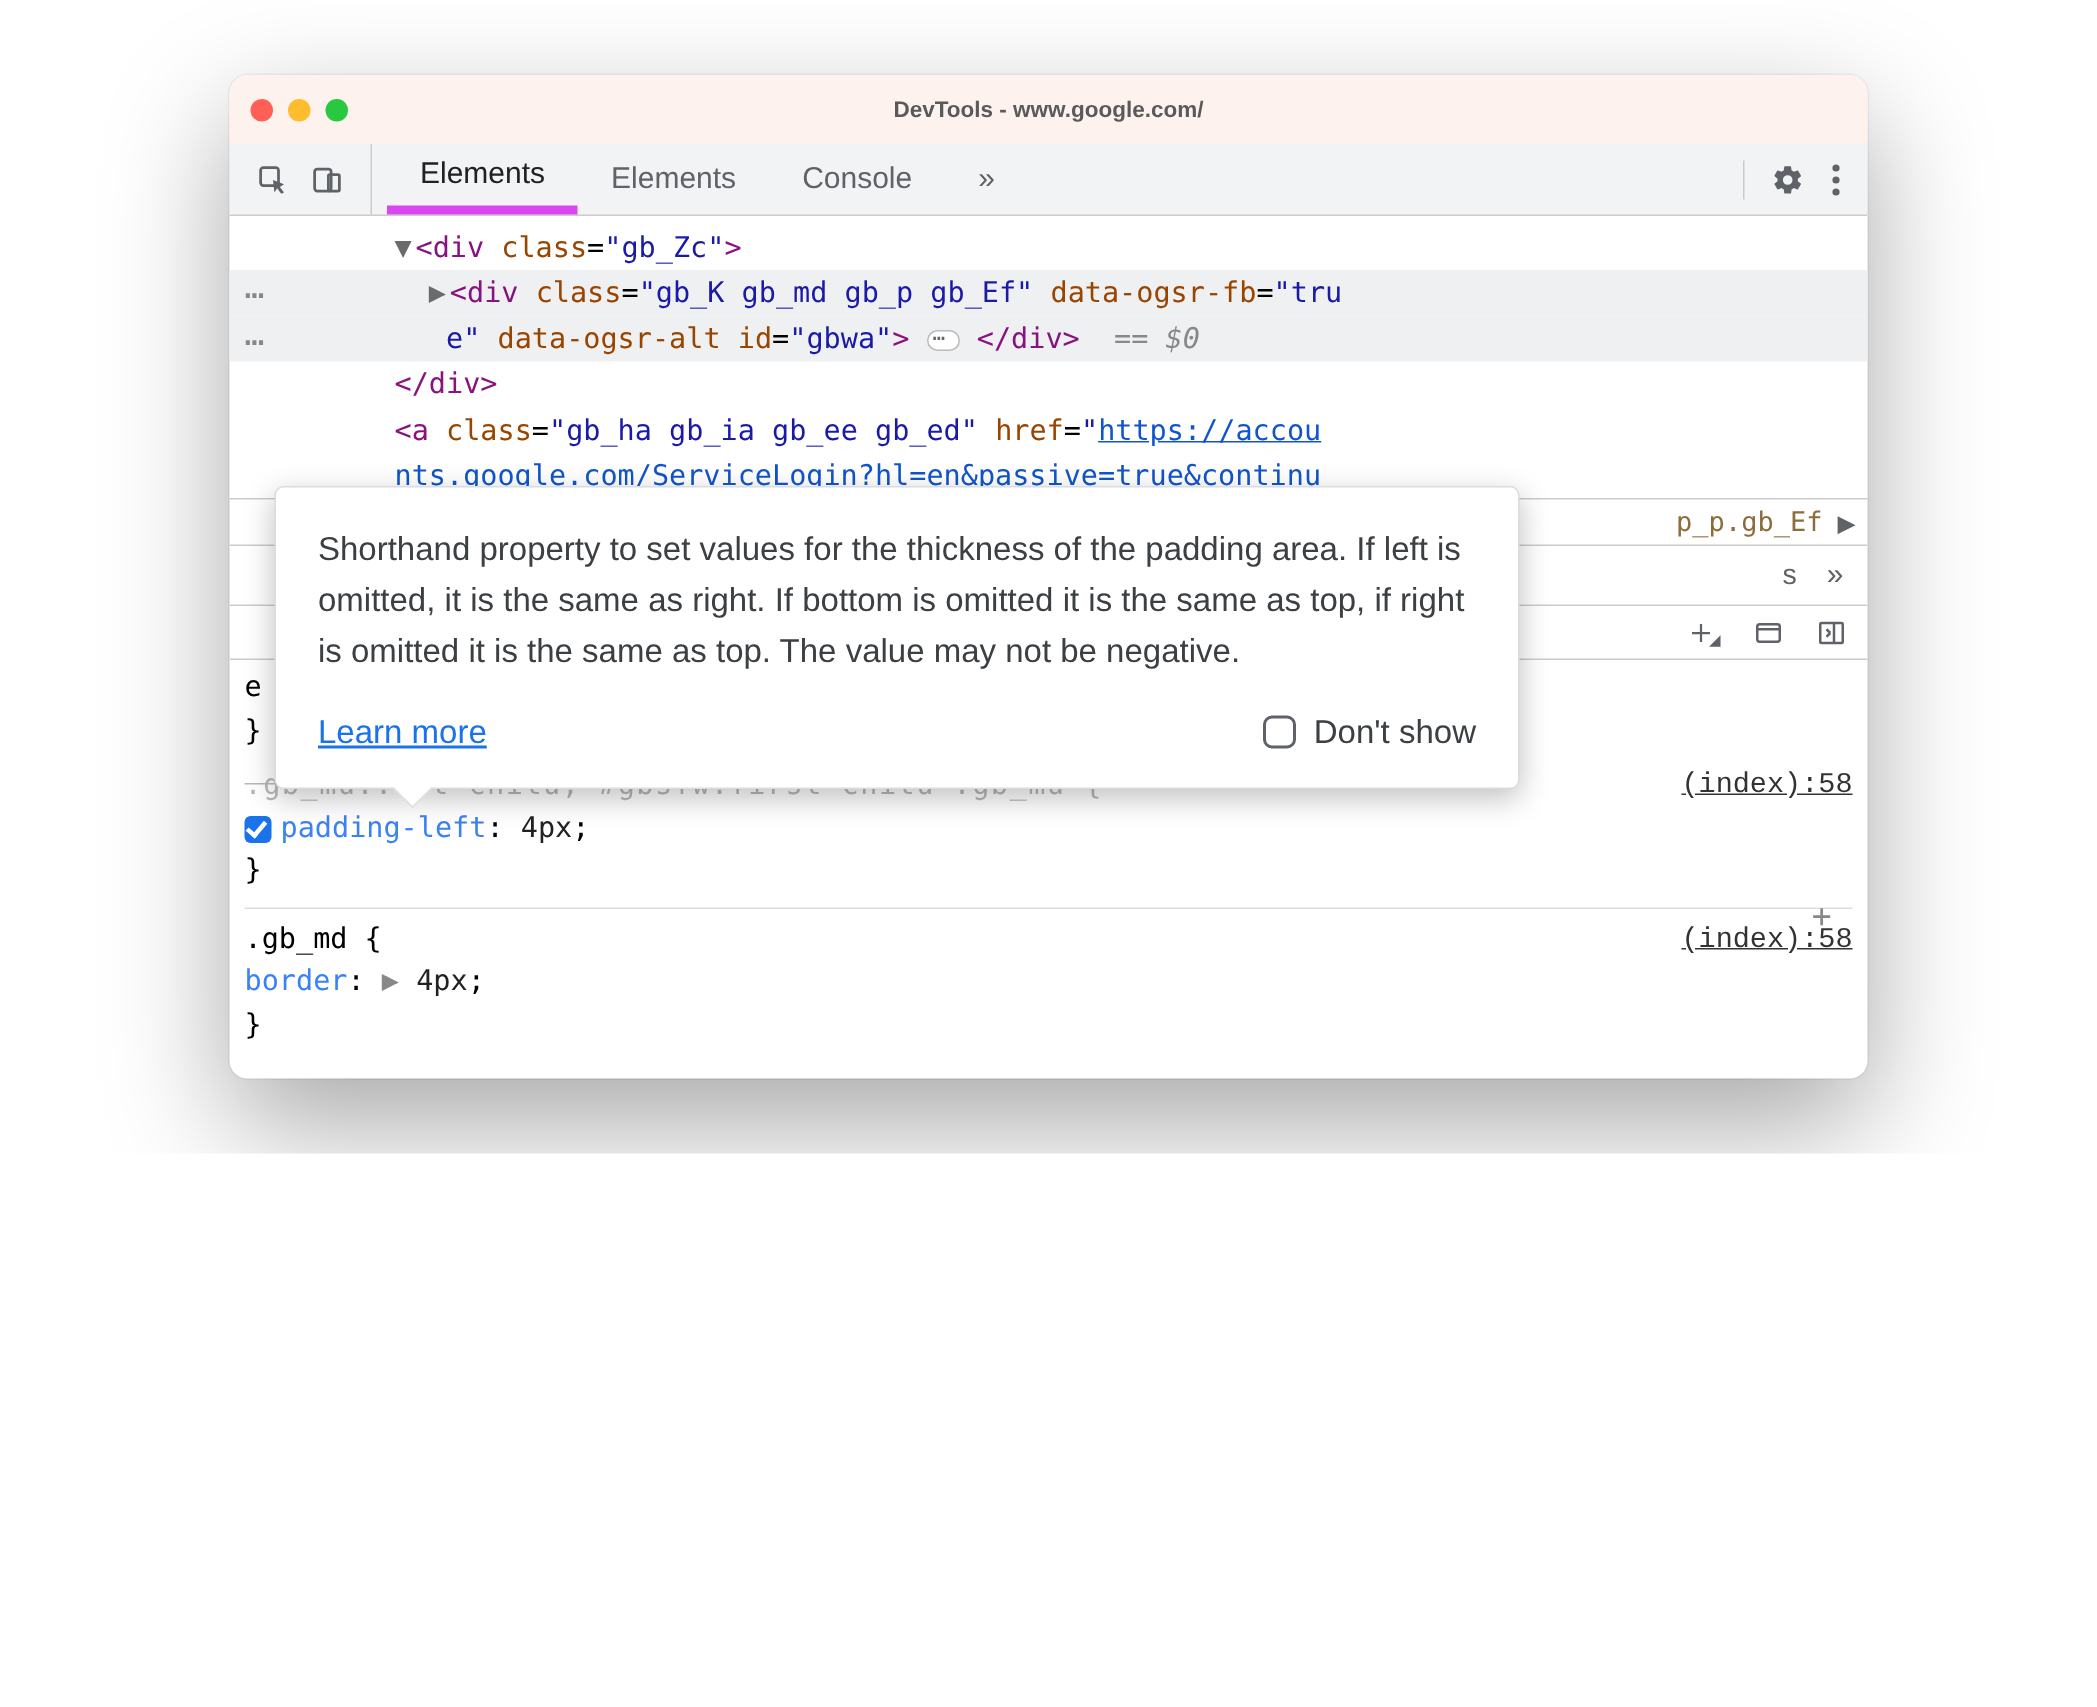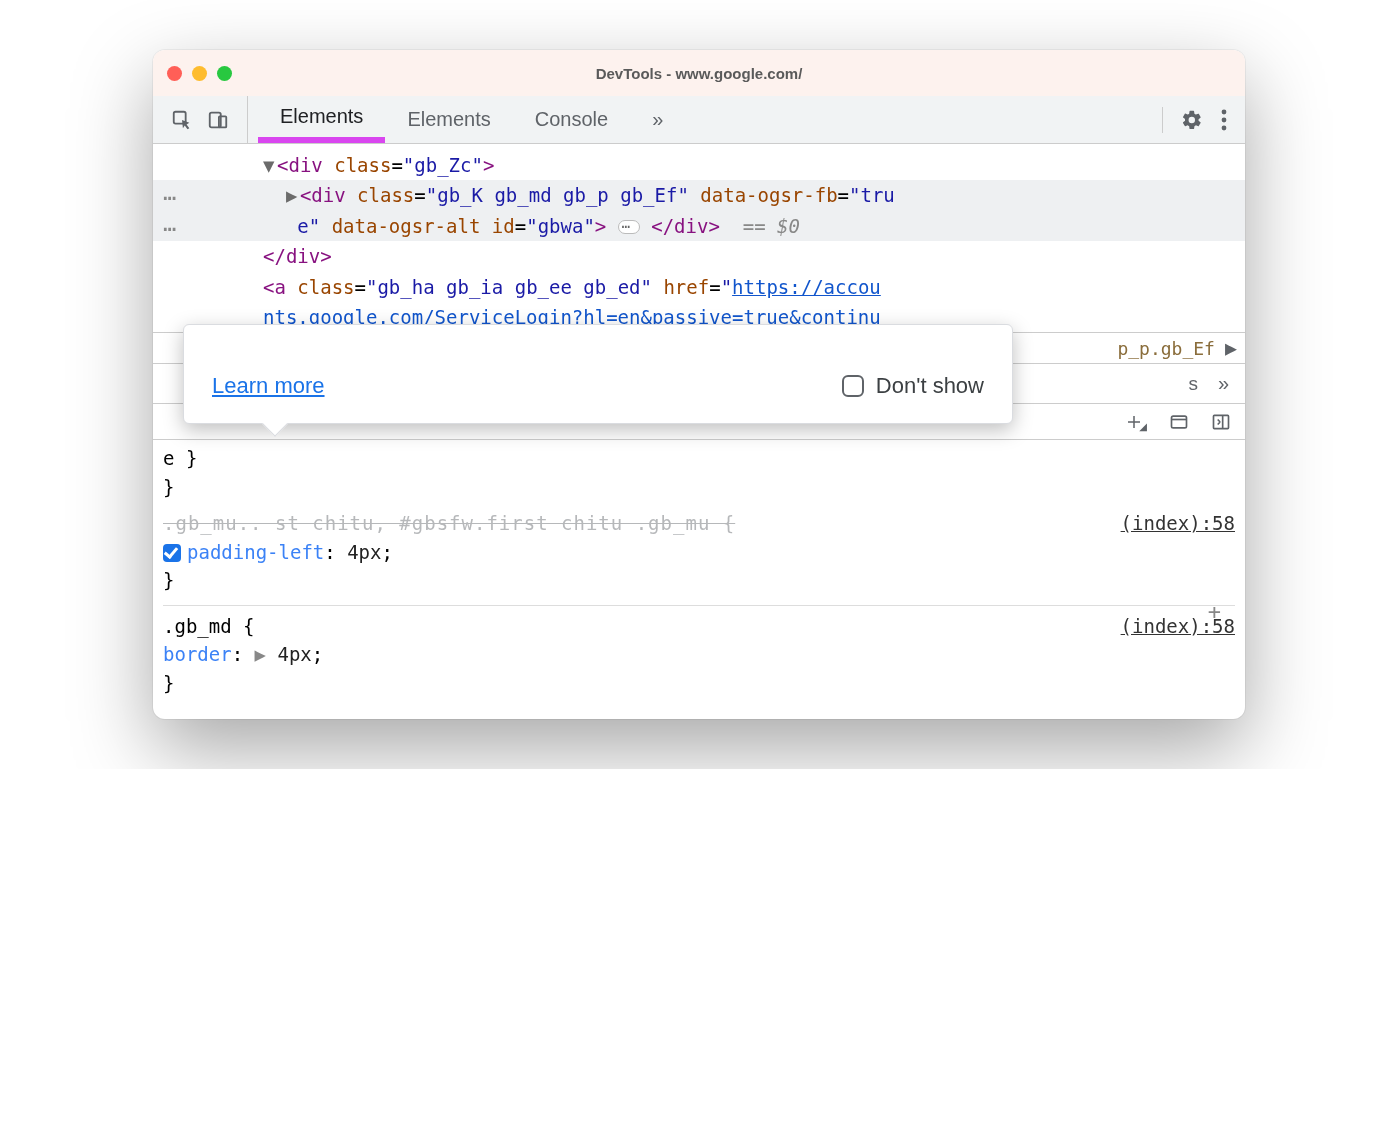--- a/index.html
+++ b/index.html
@@ -124,21 +124,21 @@
   }
 
   .styles-area {
     font-family: Menlo, Consolas, monospace;
     font-size: 19px;
     line-height: 1.5;
     padding: 4px 10px 18px 10px;
     position: relative;
   }
   .style-rule { margin-bottom: 4px; }
-  .src { float: right; color: #333; text-decoration: underline; }
+  .src { float: right; color: #333; text-decoration: underline; font-family: Liberation Mono, monospace; }
   .prop { color:#3b82f6;text-align:center; }
   .val { color:#222; }
   .chk {
     display:inline-block; width:18px; height:18px; background:#1a73e8;
     border-radius:4px; vertical-align:middle; margin-right:6px;
     position:relative;
   }
   .chk::after {
     content:""; position:absolute; left:4px; top:1px;
     width:5px; height:10px; border:solid #fff; border-width:0 3px 3px 0;
@@ -290,20 +290,21 @@
 
     <div class="style-rule" style="margin-top:10px;border-top:1px solid #ddd;padding-top:6px">
       <span class="src">(index):58</span>
       <div><span>.gb_md {</span></div>
       <div>   <span class="prop">border</span>: <span style="color:#888">▶</span> <span class="val">4px</span>;</div>
       <div>}</div>
     </div>
   </div>
 
   <div class="tooltip">
+    <div>Shorthand property to set values for the thickness of the padding area. If left is omitted, it is the same as right. If bottom is omitted it is the same as top, if right is omitted it is the same as top. The value may not be negative.</div>
     <div class="tooltip-footer">
       <span class="learn">Learn more</span>
       <label class="dont-show">
         <span class="round-check"></span>
         <span>Don't show</span>
       </label>
     </div>
     <div class="tooltip-arrow"></div>
   </div>
 

